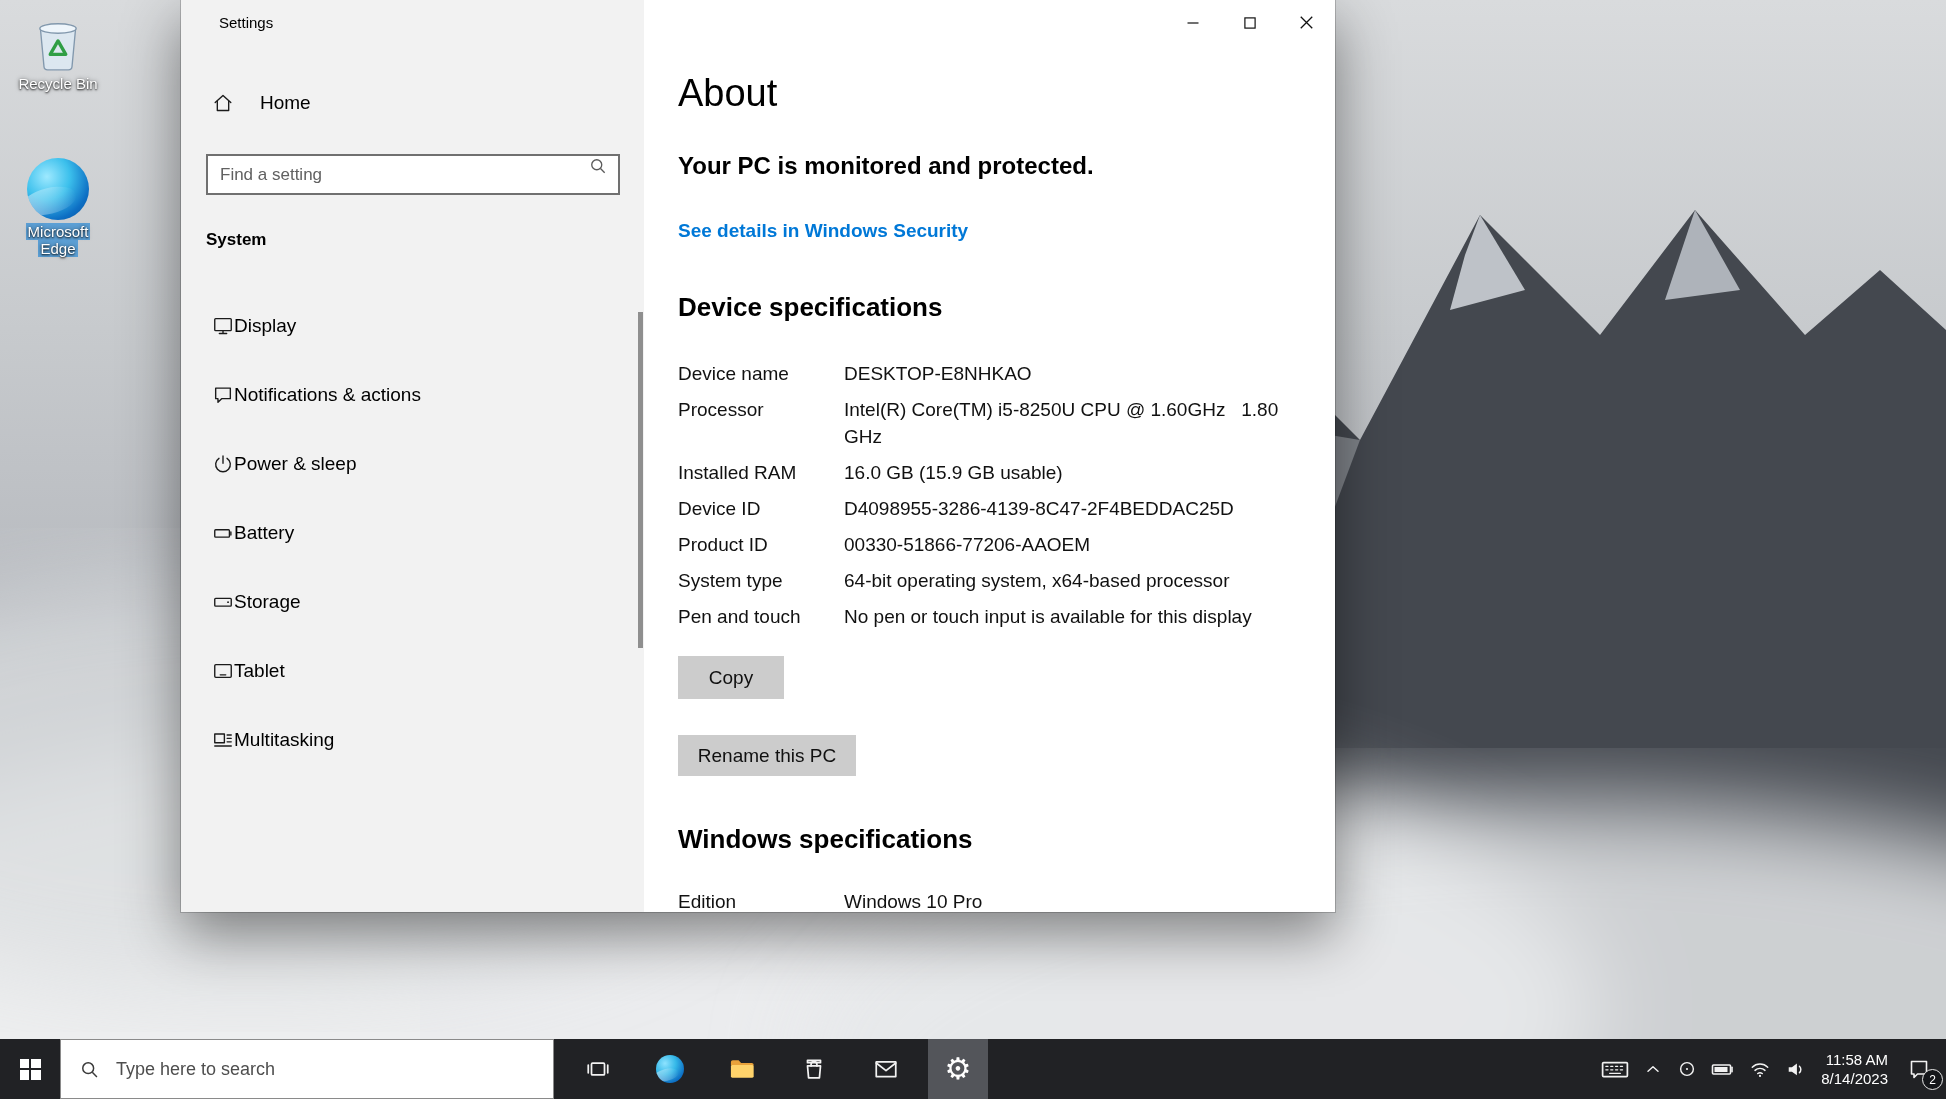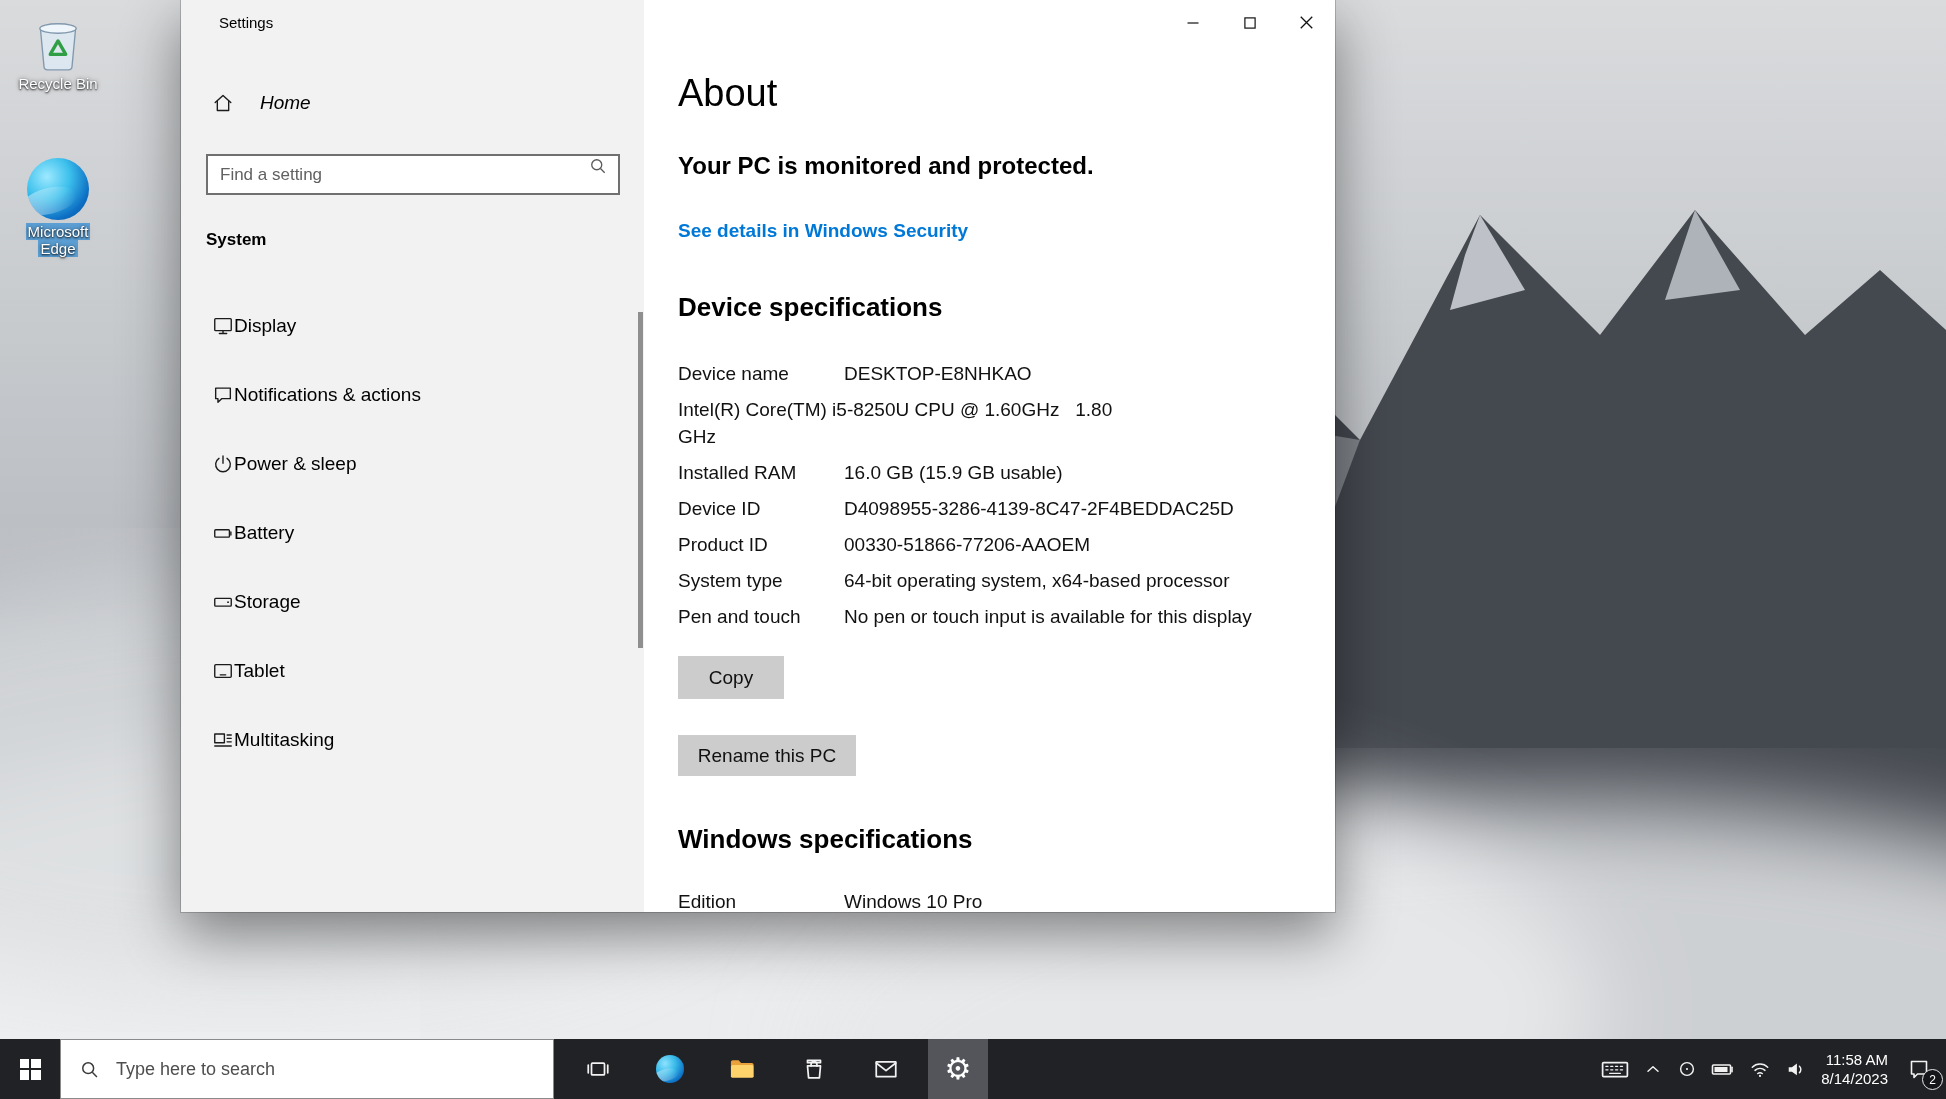--- a/index.html
+++ b/index.html
@@ -26,21 +26,21 @@
   
   .window{position:absolute;left:181px;top:0;width:1154px;height:912px;background:#701a75;
     box-shadow:0 22px 55px rgba(0,0,0,.45),0 0 0 1px rgba(0,0,0,.18);}
   .sidebar{position:absolute;left:0;top:0;width:463px;height:100%;background:#f2f2f2;}
   .win-title{position:absolute;left:38px;top:14px;font-size:15px;color:#000;}
   .wbtns{position:absolute;right:0;top:0;display:flex;z-index:5;}
   .wbtn{width:57px;height:45px;display:flex;align-items:center;justify-content:center;background:#fff;}
   .wbtn svg{stroke:#111;fill:none;stroke-width:1.2;}
 
   .home-row{position:absolute;left:31px;top:92px;display:flex;align-items:center;gap:26px;
-    font-size:19px;color:#000;font-style:italic;}
+    font-size:19px;color:#000;}
   .search-box{position:absolute;left:25px;top:154px;width:414px;height:41px;background:#fff;
     border:2px solid #707070;box-sizing:border-box;display:flex;}
   .search-box input{flex:1;border:none;outline:none;font-size:17px;padding:0 12px;
     font-family:"Liberation Sans",sans-serif;color:#333;background:transparent;}
   .search-box input::placeholder{color:#616161;opacity:1;}
   .search-box .mag{margin-right:10px;display:flex;}
   .side-section{position:absolute;left:25px;top:230px;font-size:17px;font-weight:700;color:#000;}
   .nav-list{position:absolute;left:0;top:299px;right:0;}
   .nav-item{height:54px;margin-bottom:15px;display:flex;align-items:center;
     padding-left:31px;font-size:19px;color:#000;cursor:default;}
@@ -235,20 +235,21 @@
       <a class="sec-link">See details in Windows Security</a>
 
       <div class="h2" style="top:292px">Device specifications</div>
 
       <div class="spec-list" style="top:360px;position:absolute;">
         <div class="spec-row">
           <span class="spec-lab">Device name</span>
           <span class="spec-val">DESKTOP-E8NHKAO</span>
         </div>
         <div class="spec-row">
+          <span class="spec-lab">Processor</span>
           <span class="spec-val">Intel(R) Core(TM) i5-8250U CPU @ 1.60GHz   1.80 GHz</span>
         </div>
         <div class="spec-row">
           <span class="spec-lab">Installed RAM</span>
           <span class="spec-val">16.0 GB (15.9 GB usable)</span>
         </div>
         <div class="spec-row">
           <span class="spec-lab">Device ID</span>
           <span class="spec-val">D4098955-3286-4139-8C47-2F4BEDDAC25D</span>
         </div>

